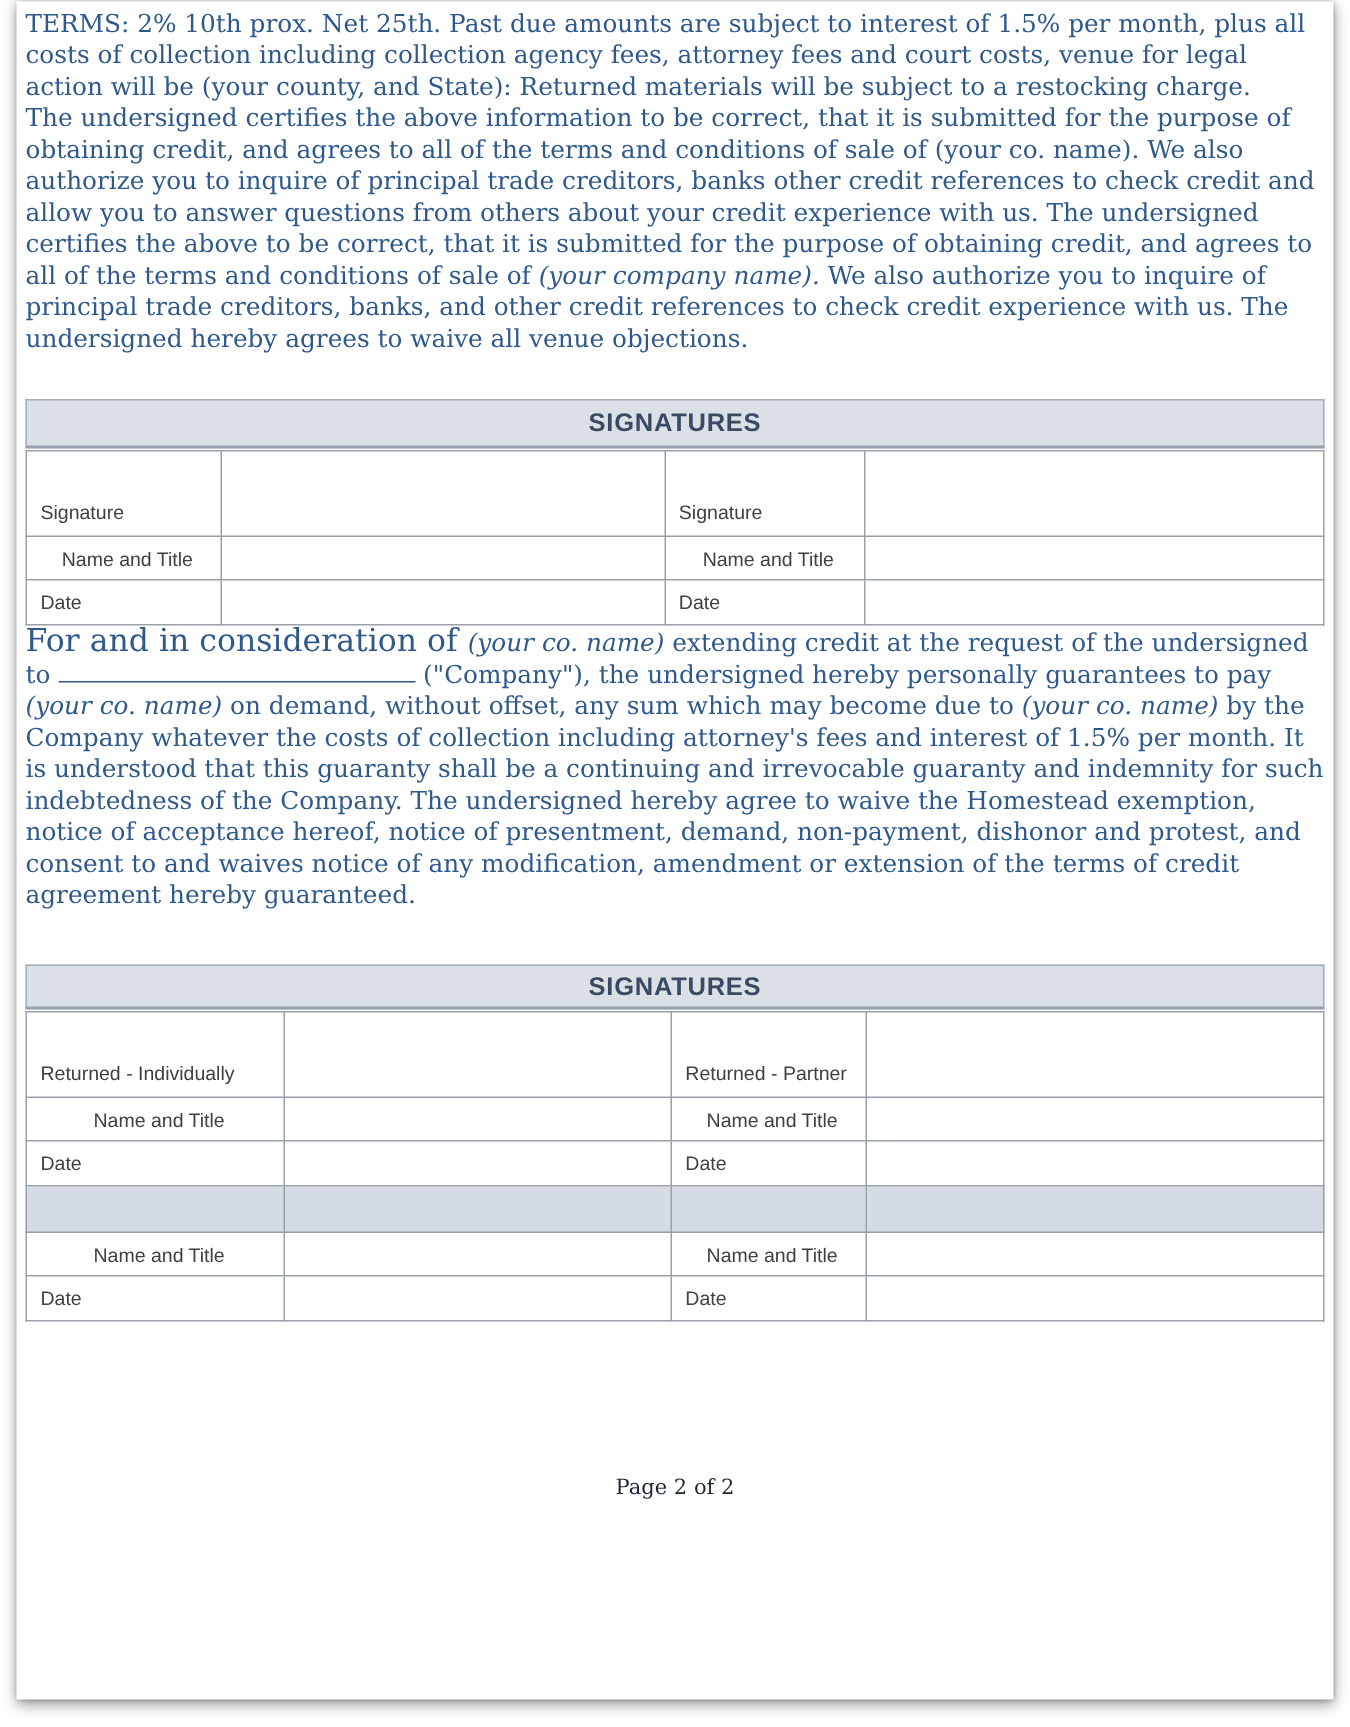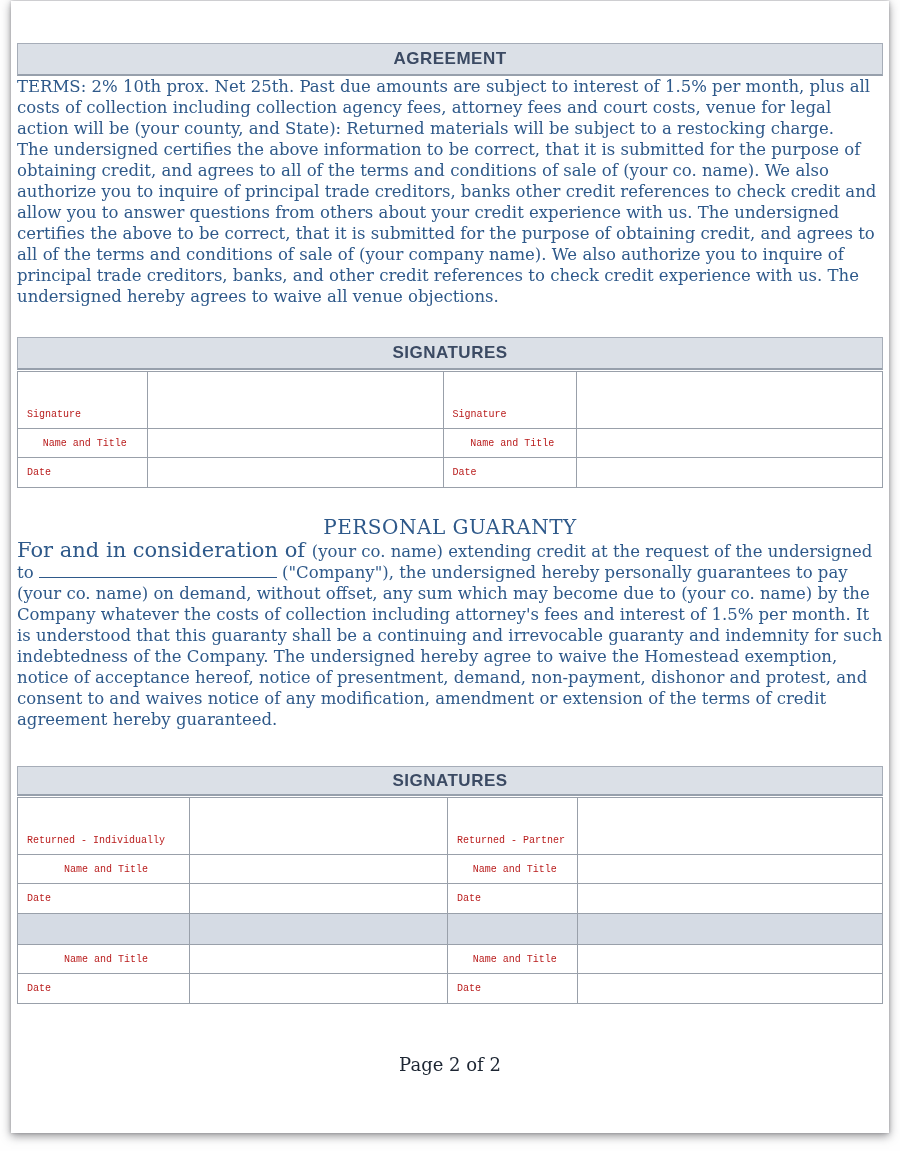--- a/index.html
+++ b/index.html
@@ -38,58 +38,55 @@
   .terms{margin-top:24px;}
   .certify{margin-top:20px;}
   .sig-table{
     width:100%;
     border-collapse:collapse;
     table-layout:fixed;
     margin-top:1px;
   }
   .sig-table td{
     border:1px solid #99a0aa;
-    font-family:Liberation Mono, monospace;
-    font-size:10px;color:#b91c1c;
+    font-family:Liberation Sans, sans-serif;
+    font-size:13px;color:#404040;
     padding:2px 4px 2px 9px;
     vertical-align:middle;
     background:#ffffff;
   }
   .sig-table tr.tall td{height:46px;vertical-align:bottom;padding-bottom:8px;}
   .sig-table tr.mid td{height:24px;text-align:center;}
   .sig-table tr.low td{height:25px;}
   .sig-table tr.wit td{height:28px;}
   .sig-table tr.divider td{height:26px;background:#d5dbe4;}
   .guaranty-title{
     margin:26px 0 0 0;text-align:center;
     font-size:20px;color:#2e598a;font-weight:normal;
     letter-spacing:.5px;line-height:26px;
   }
   .guaranty-para{margin-top:2px;}
   .lead-run{font-size:21px;}
-  .it{}
+  .it{font-style:italic;}
   .blank-line{
     display:inline-block;
     width:238px;height:14px;
     border-bottom:1.5px solid #2e598a;
     vertical-align:baseline;
   }
   .footer{
-    margin:49px 0 0 0;text-align:center;
-    font-size:18px;line-height:24px;color:#1d2633;
+    margin:99px 0 0 0;text-align:center;
+    font-size:14px;line-height:24px;color:#1d2633;
   }
 </style>
 </head>
 <body>
 
 <div class="page">
 
-  <div class="section-bar">
-    <span>AGREEMENT</span>
-  </div>
 
   <p class="body-text terms">TERMS: 2% 10th prox. Net 25th.  Past due amounts are subject to interest of 1.5% per month, plus all costs of collection including collection agency fees, attorney fees and court costs, venue for legal action will be (your county, and State):  Returned materials will be subject to a restocking charge.</p>
 
   <p class="body-text certify"><span>The undersigned certifies the above information to be correct, that it is submitted for the purpose of obtaining credit, and agrees to all of the terms and conditions of sale of (your co. name).  We also authorize you to inquire of principal trade creditors, banks other credit references to check credit and allow you to answer questions from others about your credit experience with us.  The undersigned certifies the above to be correct, that it is submitted for the purpose of obtaining credit, and agrees to all of the terms and conditions of sale of </span><span class="it">(your company name).</span><span> We also authorize you to inquire of principal trade creditors, banks, and other credit references to check credit experience with us.  The undersigned hereby agrees to waive all venue objections.</span></p>
 
   <div class="section-bar bar-tight">
     <span>SIGNATURES</span>
   </div>
 
   <table class="sig-table">
@@ -114,21 +111,20 @@
       </tr>
       <tr class="low">
         <td>Date</td>
         <td></td>
         <td>Date</td>
         <td></td>
       </tr>
     </tbody>
   </table>
 
-  <h2 class="guaranty-title">PERSONAL GUARANTY</h2>
 
   <p class="body-text guaranty-para"><span class="lead-run">For and in consideration of </span><span class="it"> (your co. name)</span><span> extending credit at the request of the undersigned to </span><span class="blank-line"></span><span> ("Company"), the undersigned hereby personally guarantees to pay </span><span class="it">(your co. name)</span><span> on demand, without offset, any sum which may become due to </span><span class="it">(your co. name)</span><span> by the Company whatever the costs of collection including attorney's fees and interest of 1.5% per month.  It is understood that this guaranty shall be a continuing and irrevocable guaranty and indemnity for such indebtedness of the Company.  The undersigned hereby agree to waive the Homestead exemption, notice of acceptance hereof, notice of presentment, demand, non-payment, dishonor and protest, and consent to and waives notice of any modification, amendment or extension of the terms of credit agreement hereby guaranteed.</span></p>
 
   <div class="section-bar bar-tight2">
     <span>SIGNATURES</span>
   </div>
 
   <table class="sig-table">
     <colgroup>
       <col style="width:19.9%">

